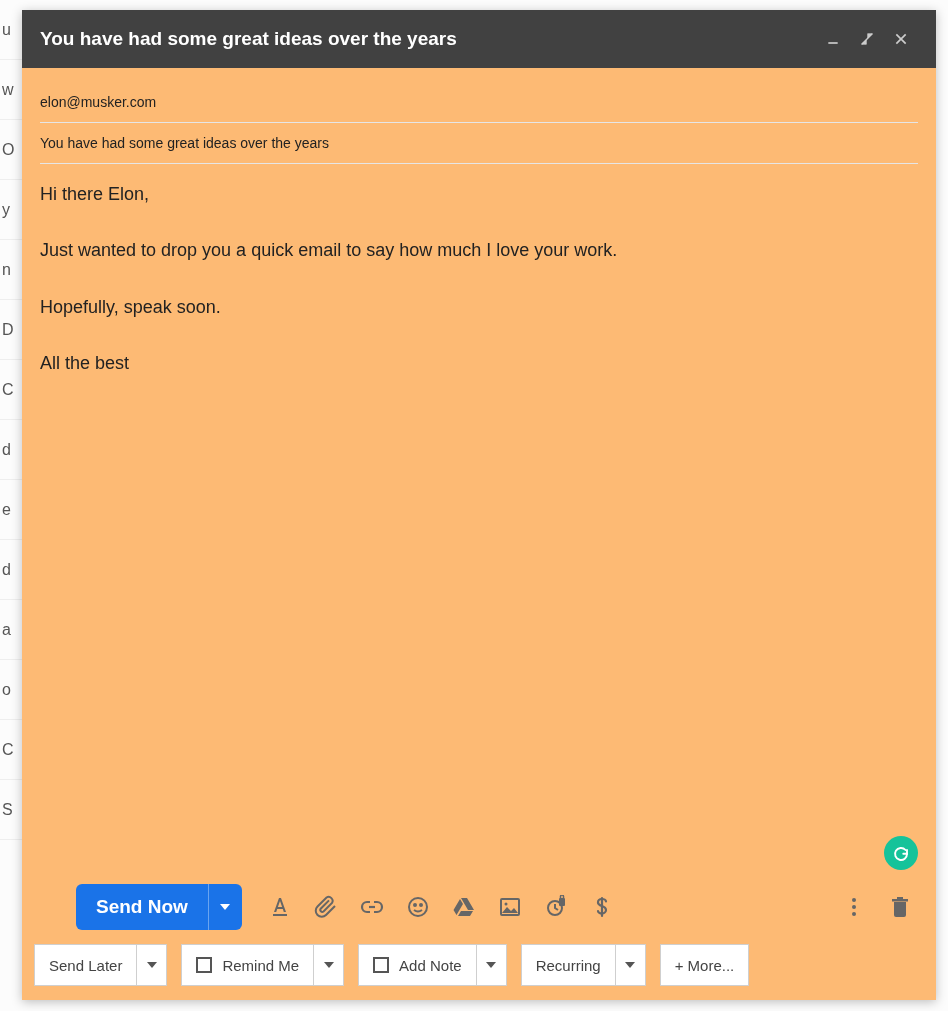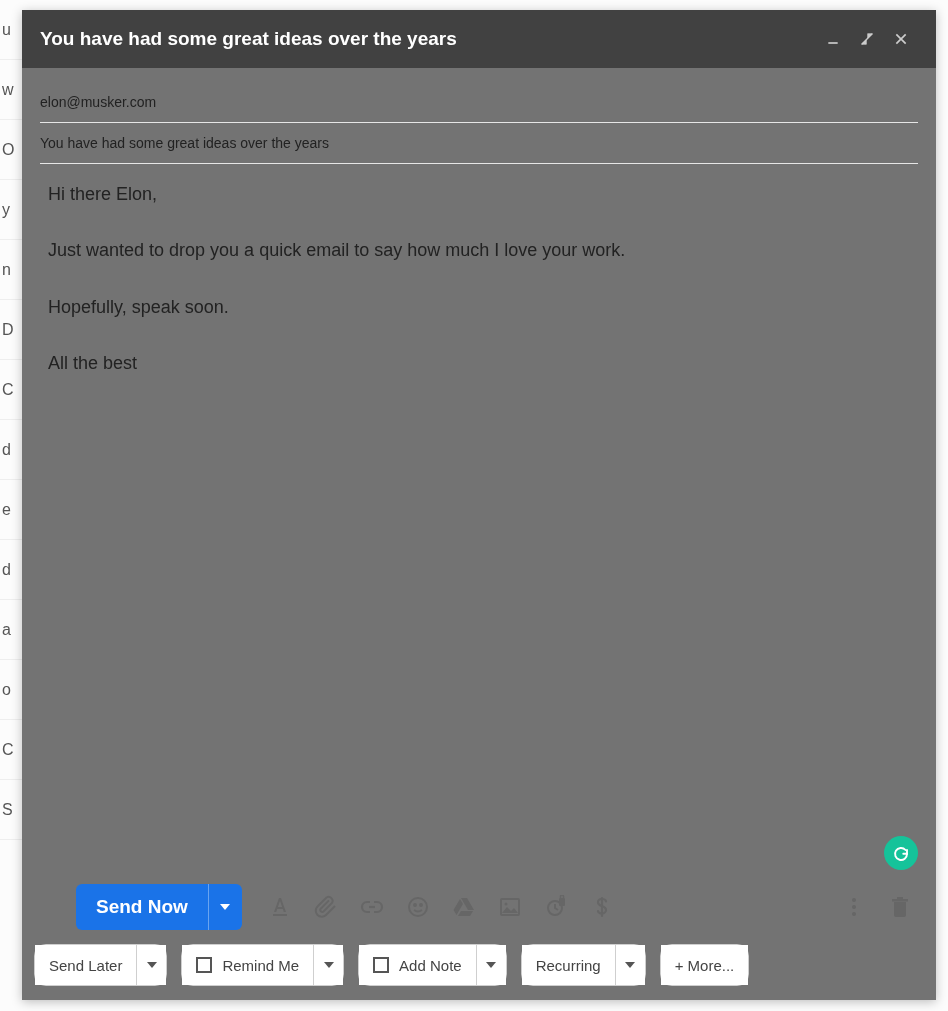--- a/index.html
+++ b/index.html
@@ -3,48 +3,48 @@
 <meta charset="utf-8">
 <style>
   * { box-sizing: border-box; }
   html, body { margin: 0; padding: 0; width: 948px; height: 1011px; font-family: Arial, Helvetica, sans-serif; background: #fcfcfc; overflow: hidden; }
   .bg-rows { position: absolute; top: 0; left: 0; width: 30px; height: 1011px; color: #555; font-size: 16px; }
   .bg-rows div { height: 60px; display:flex; align-items:center; padding-left:2px; border-bottom:1px solid #eee;}
   .compose {
     position: absolute;
     top: 10px; left: 22px;
     width: 914px; height: 990px;
-    background: #737373;
+    background: #fdba74;
     box-shadow: 0 2px 10px rgba(0,0,0,0.25);
     display: flex; flex-direction: column;
   }
   .titlebar {
     background: #414141; color: #fff;
     height: 58px; display:flex; align-items:center;
     padding: 0 18px;
   }
   .titlebar .title { font-size: 19px; font-weight: bold; flex:1; }
   .titlebar .win-icon { width: 34px; height:34px; display:flex; align-items:center; justify-content:center; color:#ccc; cursor:pointer; }
   .titlebar .win-icon svg { width:16px; height:16px; }
   .fields { padding: 14px 18px 0 18px; }
   .field { border-bottom: 1px solid #e6e6e6; padding: 12px 0; font-size: 14px; color:#222; }
   .body-area { flex:1; padding: 18px; font-size: 18px; color:#222; line-height: 1.35; position:relative; }
-  .body-area p { margin: 0 0 32px 8px; }
+  .body-area p { margin: 0 0 32px 0; }
   .grammarly { position:absolute; right:18px; bottom:6px; width:34px; height:34px; border-radius:50%; background:#15c39a; display:flex; align-items:center; justify-content:center; }
   .grammarly svg { width:18px; height:18px; }
   .toolbar { padding: 8px 14px; display:flex; align-items:center; gap:6px; }
   .send-group { display:flex; }
   .send-btn { background:#1a73e8; color:#fff; border:none; height:46px; padding: 0 20px; font-size:19px; font-weight:bold; border-radius: 6px 0 0 6px; cursor:pointer;margin-left:40px; }
   .send-dd { background:#1a73e8; color:#fff; border:none; border-left:1px solid rgba(255,255,255,0.35); height:46px; width:34px; border-radius: 0 6px 6px 0; cursor:pointer; display:flex; align-items:center; justify-content:center;}
   .tool-icons { display:flex; align-items:center; gap:2px; margin-left:10px; flex:1; }
   .tool-icon { width:44px; height:44px; display:flex; align-items:center; justify-content:center; color:#666; cursor:pointer; border-radius:4px; }
   .tool-icon svg { width:24px; height:24px; }
   .right-icons { display:flex; align-items:center; gap:2px; }
   .secondary-row { padding: 6px 12px 14px 12px; display:flex; gap:14px; }
-  .sec-group { border:1px solid #cfcfcf; border-radius:12px; display:flex; align-items:center; height:42px; }
+  .sec-group { border:1px solid #cfcfcf; border-radius:0; display:flex; align-items:center; height:42px; }
   .sec-btn { padding:0 14px; height:100%; display:flex; align-items:center; gap:10px; font-size:15px; color:#444; background:#fff; border:none; cursor:pointer; }
   .sec-dd { width:30px; height:100%; border:none; border-left:1px solid #cfcfcf; background:#fff; cursor:pointer; display:flex; align-items:center; justify-content:center; }
   .chk { width:16px; height:16px; border:2px solid #555; display:inline-block; }
   .caret { width:0; height:0; border-left:5px solid transparent; border-right:5px solid transparent; border-top:6px solid #555; }
   .caret-white { width:0; height:0; border-left:5px solid transparent; border-right:5px solid transparent; border-top:6px solid #fff; }
 </style>
 </head>
 <body>
 
 <div class="bg-rows">

